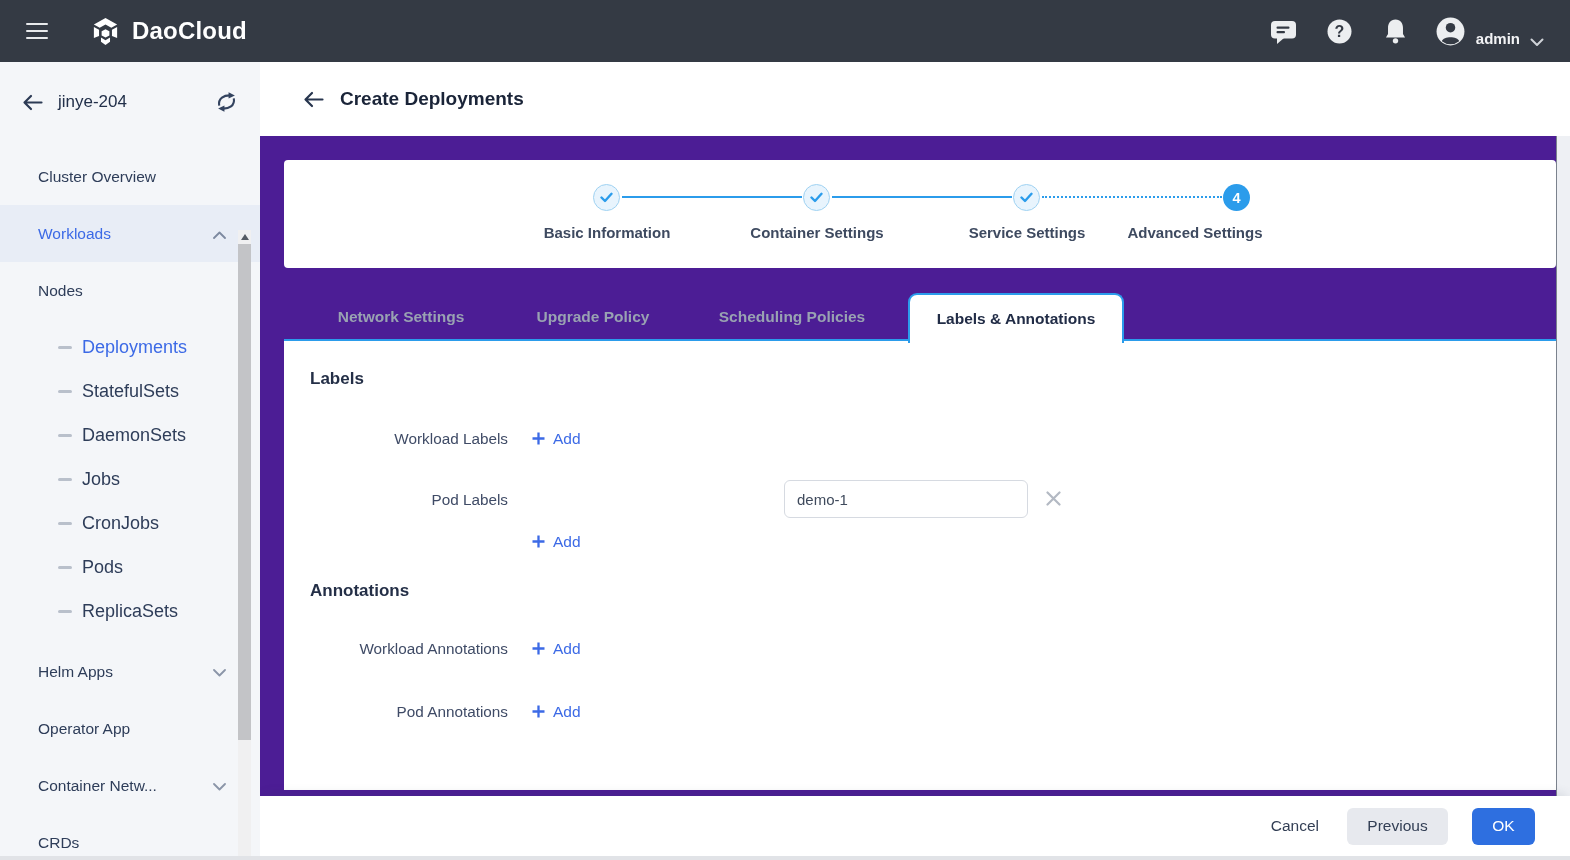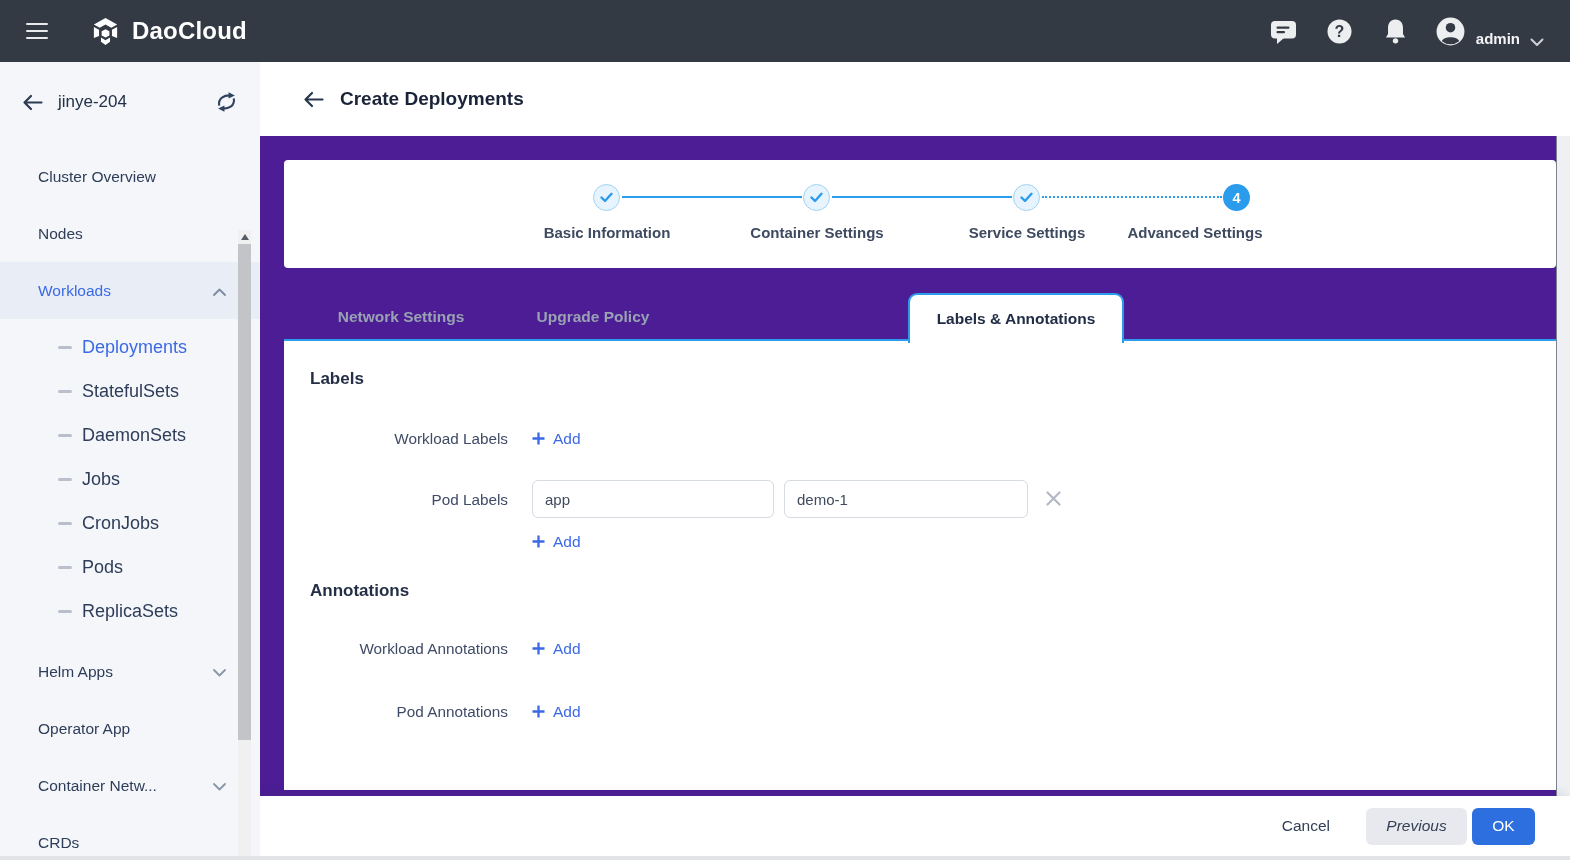--- a/index.html
+++ b/index.html
@@ -107,22 +107,22 @@
   
   .right-strip { position:absolute; right:0; top:74px; width:14px; height:660px; background:#eef0f4; border-left:1px solid #7b828d; }
 
   
   .footer {
     position:absolute; left:0; top:734px; width:1310px; height:60px; background:#fff;
     box-shadow:0 -6px 10px -4px rgba(60,70,90,.14);
     display:flex; align-items:center; justify-content:flex-end; padding-right:35px; z-index:5;
   }
   .btn { font-family:"Liberation Sans",sans-serif; font-size:15.5px; border:none; cursor:pointer; border-radius:6px; }
-  .btn-cancel { background:transparent; color:#323e54; padding:8px 2px; margin-right:34px; }
-  .btn-previous { background:#e7e9ee; color:#323e54; width:101px; height:37px; margin-right:5px;font-style:italic; }
+  .btn-cancel { background:transparent; color:#323e54; padding:8px 2px; margin-right:26px; }
+  .btn-previous { background:#e7e9ee; color:#323e54; width:101px; height:37px; margin-right:24px; }
   .btn-ok { background:#2e6fe0; color:#fff; width:63px; height:37px; font-weight:500; }
 
   .bottom-strip { position:absolute; left:0; bottom:0; width:1570px; height:4px; background:#e1e3e7; z-index:40; }
 </style>
 </head>
 <body>
 
 <div class="topbar">
   <div class="hamburger">
     <div class="bar"></div>
@@ -188,31 +188,31 @@
         <polygon points="13,0.2 19,3.2 13,6.2" fill="#33435f"></polygon>
         <path d="M18 6 C19.2 13.5 13 15.8 8 15.8" fill="none" stroke="#33435f" stroke-width="2"></path>
         <polygon points="9,12.8 3,15.8 9,18.8" fill="#33435f"></polygon>
       </svg>
     </span>
   </div>
   <div class="side-menu">
     <div class="top-item">
       <span>Cluster Overview</span>
     </div>
-    <div class="top-item">
-      <span>Nodes</span>
-    </div>
     <div class="top-item active">
       <span>Workloads</span>
       <span class="chev">
         <svg width="13" height="8" viewBox="0 0 13 8">
             <path d="M1 7 L6.5 1.5 L12 7" stroke="#7d8aa0" stroke-width="1.8" fill="none" stroke-linecap="round" stroke-linejoin="round"></path>
           </svg>
       </span>
     </div>
+    <div class="top-item">
+      <span>Nodes</span>
+    </div>
     <div class="sub-list">
       <div class="sub-item selected">
         <span class="dash"></span>
         <span>Deployments</span>
       </div>
       <div class="sub-item">
         <span class="dash"></span>
         <span>StatefulSets</span>
       </div>
       <div class="sub-item">
@@ -301,36 +301,36 @@
     </div>
     <div class="step-label" style="left:213px">Basic Information</div>
     <div class="step-label" style="left:423px">Container Settings</div>
     <div class="step-label" style="left:633px">Service Settings</div>
     <div class="step-label" style="left:801px">Advanced Settings</div>
   </div>
 
   <div class="tab-bar">
     <div class="tab t0">Network Settings</div>
     <div class="tab t1">Upgrade Policy</div>
+    <div class="tab t2">Scheduling Policies</div>
     <div class="tab active">Labels &amp; Annotations</div>
   </div>
 
   <div class="content-card">
     <div class="section-heading h-labels">Labels</div>
 
     <div class="field-label fl-1">Workload Labels</div>
     <div class="add-link al-1">
       <svg width="13" height="13" viewBox="0 0 13 13">
           <path d="M6.5 0.5 V12.5 M0.5 6.5 H12.5" stroke="#3c6ae6" stroke-width="2.3"></path>
         </svg>
       <span>Add</span>
     </div>
 
     <div class="field-label fl-2">Pod Labels</div>
-    <input class="kv-input kv-key" type="text" value="app" style="">
     <input class="kv-input kv-val" type="text" value="demo-1" style="">
     <span class="remove-btn">
       <svg width="15" height="15" viewBox="0 0 15 15">
           <path d="M1.5 1.5 L13.5 13.5 M13.5 1.5 L1.5 13.5" stroke="#b3b9c3" stroke-width="2.2" stroke-linecap="round"></path>
         </svg>
     </span>
     <div class="add-link al-2">
       <svg width="13" height="13" viewBox="0 0 13 13">
           <path d="M6.5 0.5 V12.5 M0.5 6.5 H12.5" stroke="#3c6ae6" stroke-width="2.3"></path>
         </svg>

